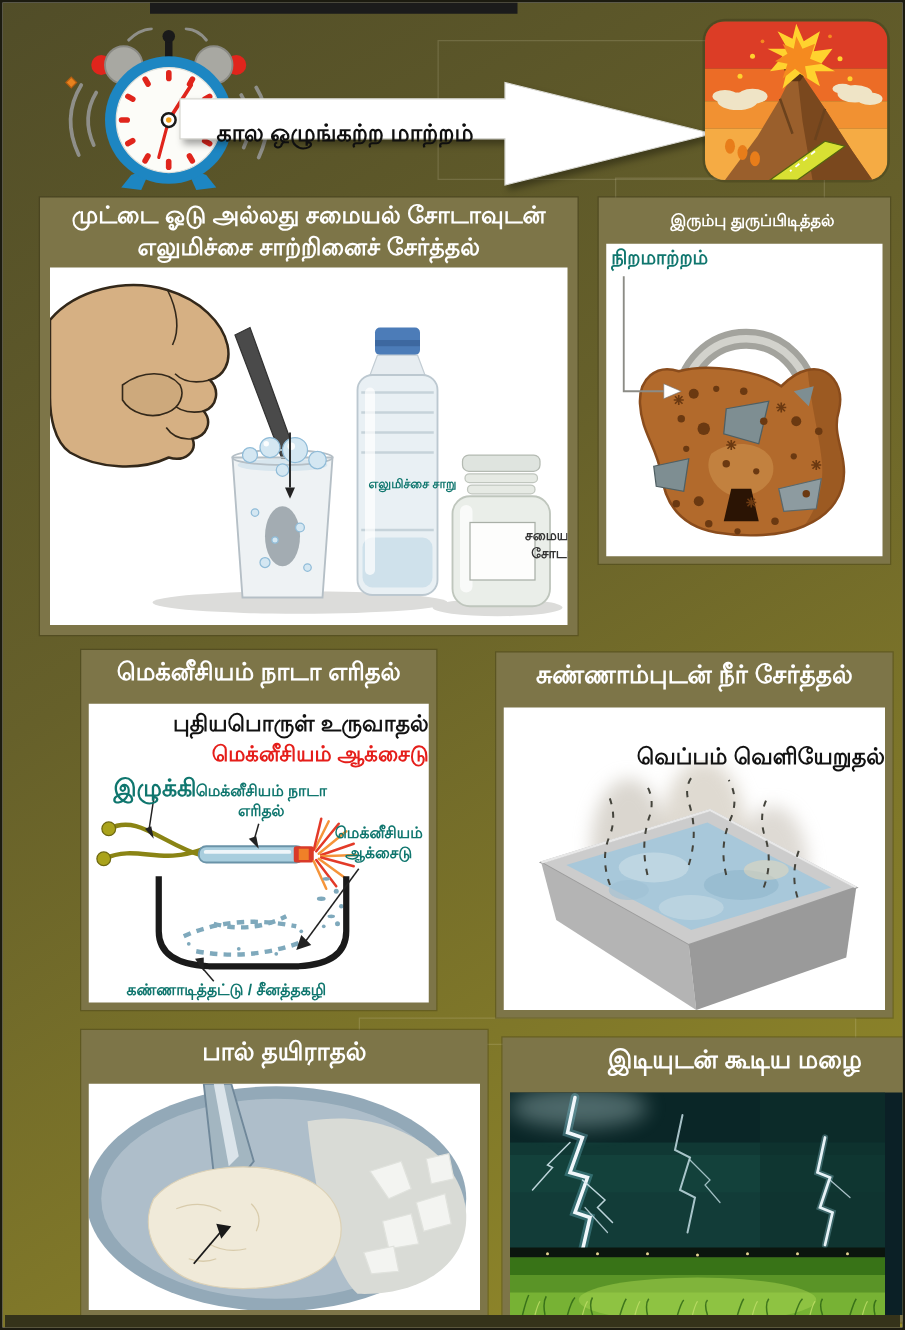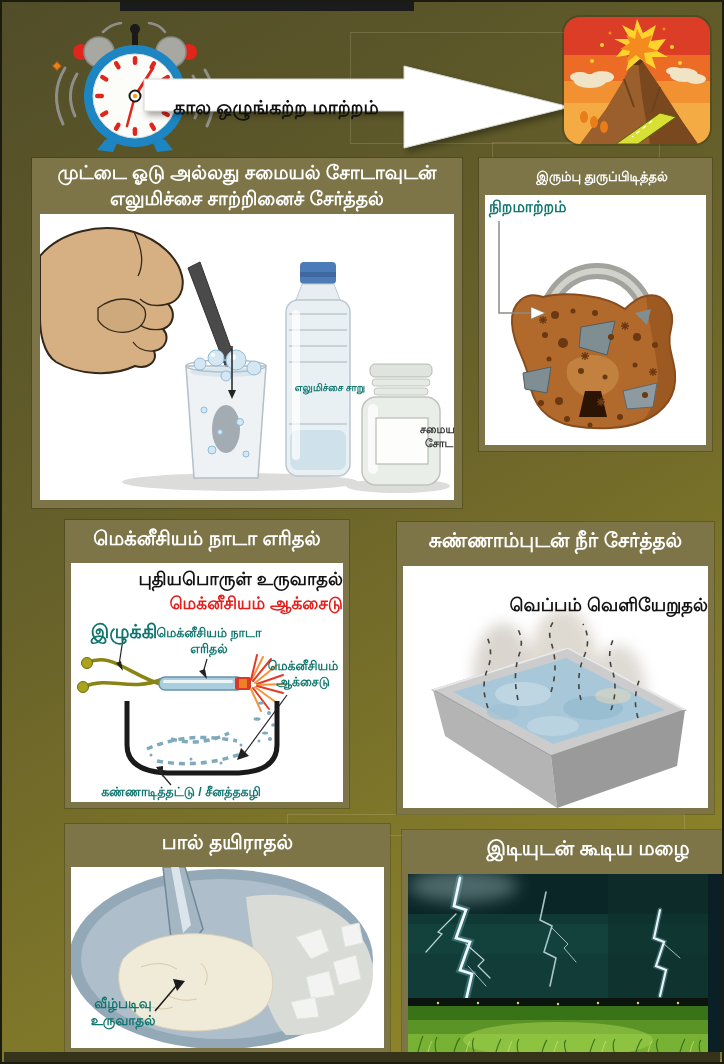--- a/index.html
+++ b/index.html
@@ -346,21 +346,20 @@
         <path d="M52,92 C74,66 128,60 168,74 C198,85 210,112 196,138 C178,164 118,170 84,158 C54,147 40,116 52,92 Z" fill="#f0ead9" stroke="#dcd1b6" stroke-width="1"></path>
         <g fill="none" stroke="#d8cbab" stroke-width="1">
           <path d="M70,100 q20,-8 36,2"></path>
             <path d="M96,128 q14,8 30,4"></path>
           <path d="M130,96 q10,10 4,22"></path>
             <path d="M80,140 q12,4 22,0"></path>
         </g>
         <line x1="84" y1="144" x2="106" y2="118" stroke="#1a1a1a" stroke-width="1.5"></line>
         <polygon points="102,112 114,114 106,124" fill="#1a1a1a"></polygon>
       </svg>
-      <div class="lbl" style="left:6px;top:128px;width:92px;font-size:13.5px;">வீழ்படிவு உருவாதல்</div>
     </div>
   </section>
 
   <section class="panel" style="left:400px;top:828px;width:372px;height:228px;">
     <div class="panel-title" style="height:38px;font-size:20px;">இடியுடன் கூடிய மழை</div>
     <div class="panel-content" style="left:6px;right:6px;top:44px;bottom:6px;background:#0b2026;">
       <svg width="300" height="178" viewBox="0 0 300 178">
         <rect x="0" y="0" width="300" height="132" fill="#123c38"></rect>
         <rect x="0" y="0" width="300" height="50" fill="#0a2426" opacity="0.9"></rect>
         <rect x="0" y="40" width="300" height="40" fill="#14443e" opacity="0.6"></rect>

